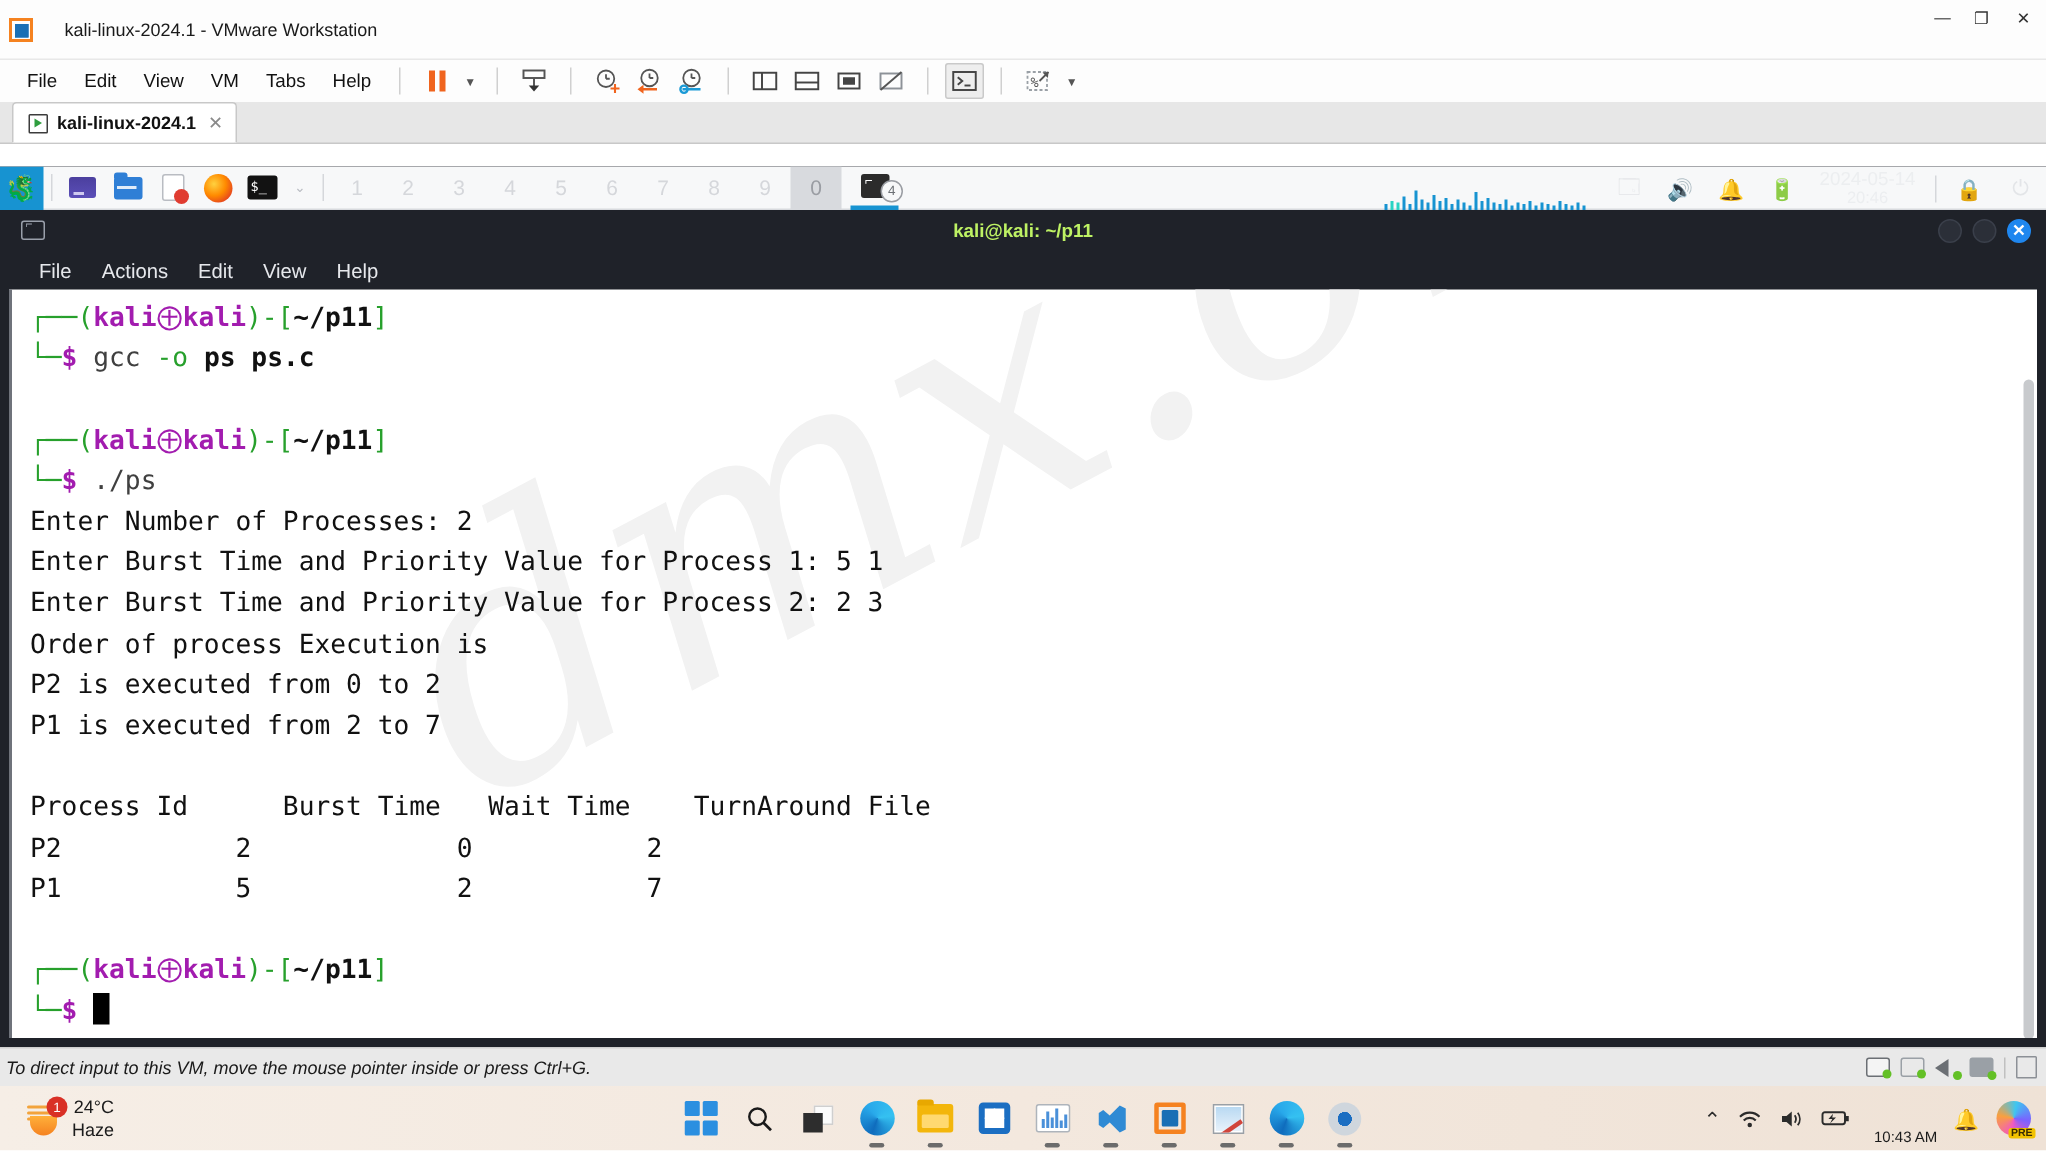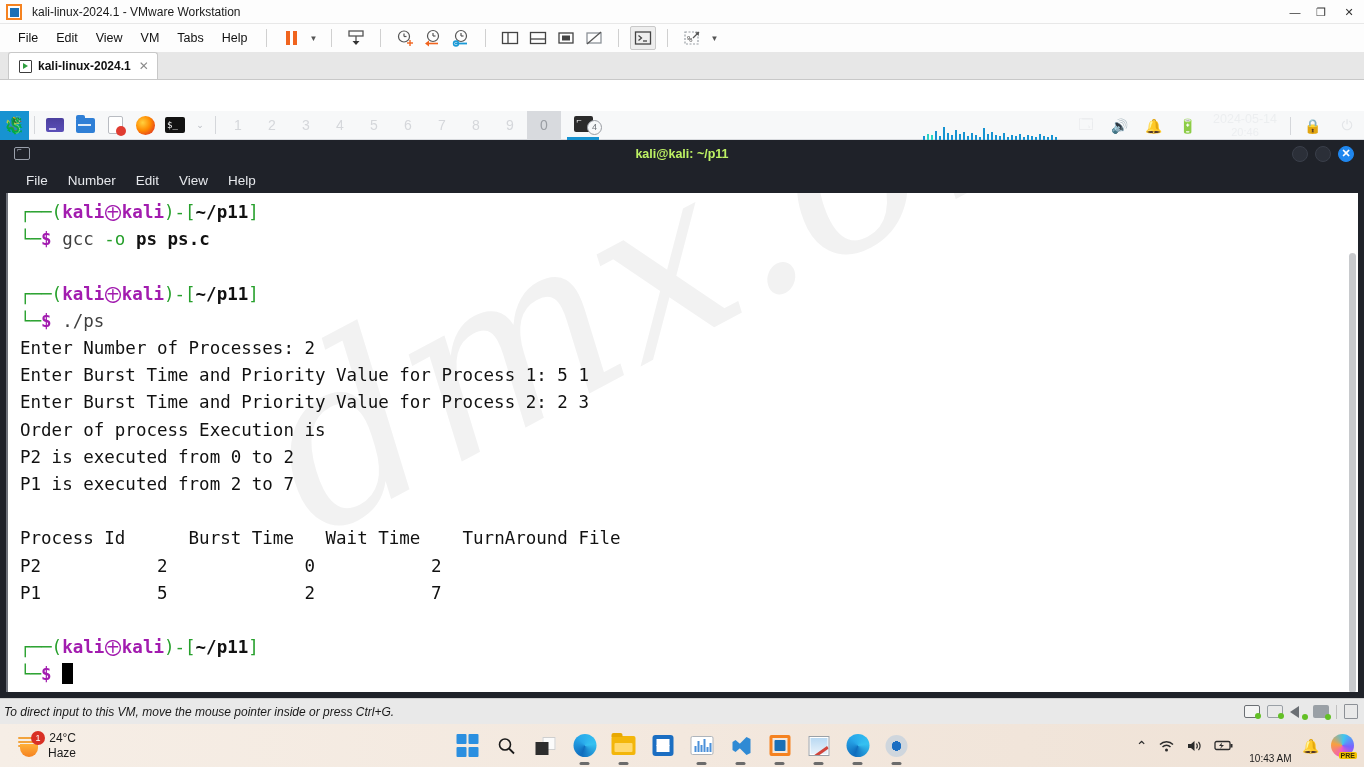--- a/index.html
+++ b/index.html
@@ -6,24 +6,25 @@
   html, body {
     width: 1364px; height: 767px;
     overflow: hidden;
     font-family: "Liberation Sans", sans-serif;
     background: #fff;
   }
   #app { position: relative; width: 1364px; height: 767px; }
 
   
   .vm-titlebar {
-    height: 24px; background: #fdfdfd;
+    height: 40px; background: #fdfdfd;
     display: flex; align-items: center;
     border-bottom: 1px solid #e8e8e8;
     position: relative;
+    gap: 11px;
   }
   .vm-logo { width: 16px; height: 16px; margin-left: 6px; position: relative; flex: none; }
   .vm-logo i {
     position: absolute; display: block; border: 2px solid #f58220;
   }
   .vm-logo i.o { left: 0; top: 0; width: 16px; height: 16px; }
   .vm-logo i.n { left: 4px; top: 4px; width: 9px; height: 9px; border-color: #1a6fb5; background: #1a6fb5; }
   .vm-title { font-size: 12px; color: #1a1a1a; margin-left: 10px; }
   .vm-winbtns { position: absolute; right: 0; top: 0; height: 24px; display: flex; }
   .vm-winbtn {
@@ -467,21 +468,21 @@
         <span class="term-title-ic"></span>
         <span class="term-title-txt">kali@kali: ~/p11</span>
         <span class="term-wbtns">
           <span class="twb"></span>
           <span class="twb"></span>
           <span class="twb close">✕</span>
         </span>
       </div>
       <div class="term-menubar">
         <span class="tm-item">File</span>
-        <span class="tm-item">Number</span>
+        <span class="tm-item">Actions</span>
         <span class="tm-item">Edit</span>
         <span class="tm-item">View</span>
         <span class="tm-item">Help</span>
       </div>
 
       <div class="term-body">
         <div class="watermark">dmx.one</div>
 
         <pre class="term-text"><span class="c-green">┌──(</span><span class="c-blue">kali</span><span class="c-blue">㊉</span><span class="c-blue">kali</span><span class="c-green">)-[</span><span class="c-bold">~/p11</span><span class="c-green">]</span>
 <span class="c-green">└─</span><span class="c-blue">$</span> <span class="c-teal">gcc</span> <span class="c-green">-o</span> <span class="c-bold">ps ps.c</span>

